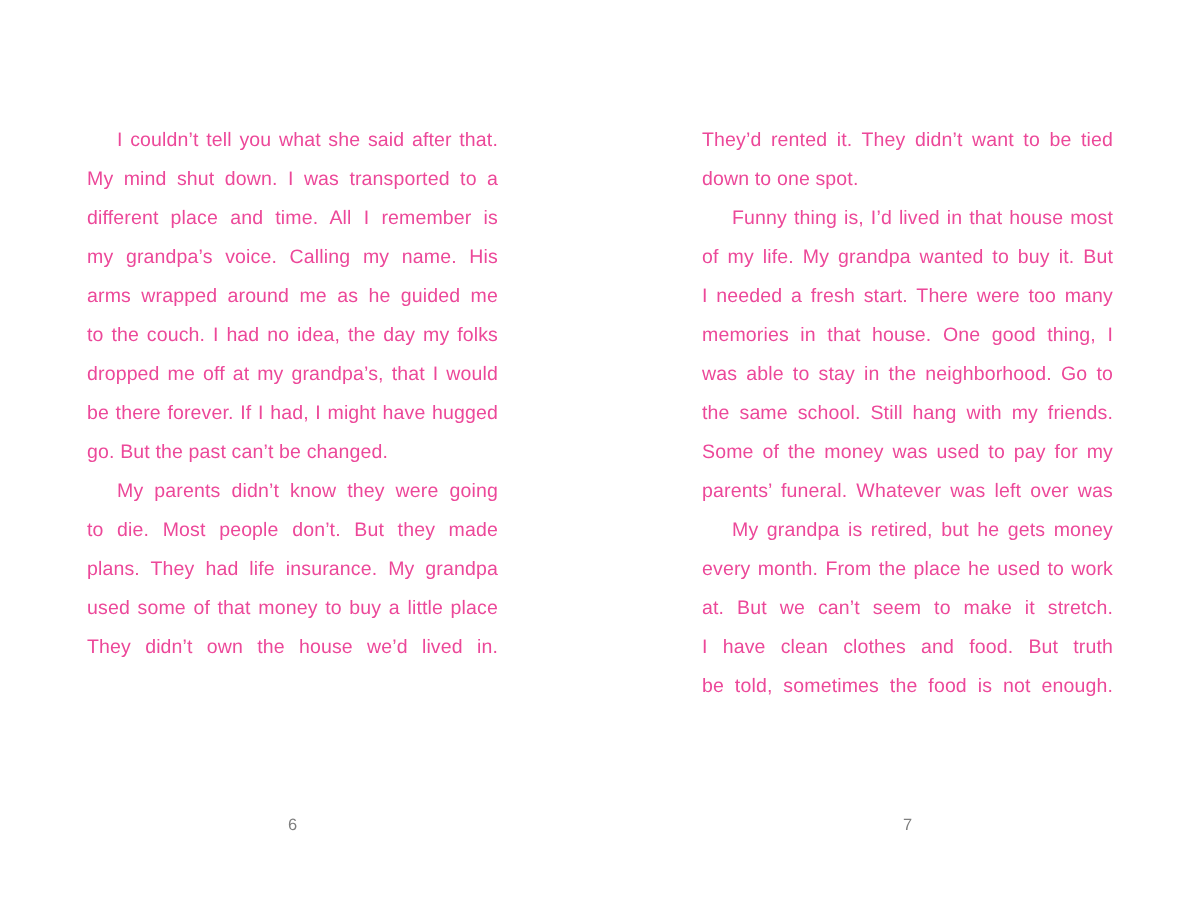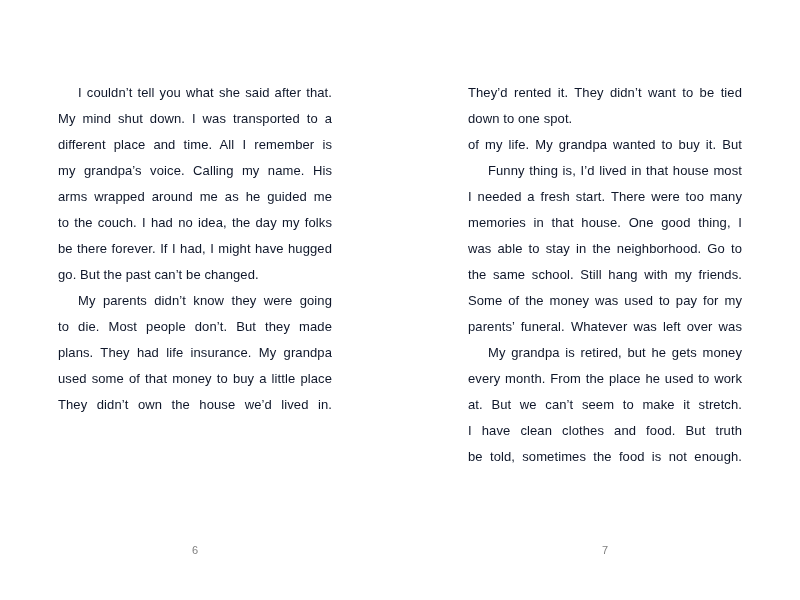--- a/index.html
+++ b/index.html
@@ -22,21 +22,21 @@
     top: 0;
     height: 600px;
   }
   .page.left  { left: 58px;  width: 274px; }
   .page.right { left: 468px; width: 274px; text-decoration: underline; }
   .text-block {
     position: absolute;
     top: 80px;
     left: 0;
     width: 274px;
-    color: #0f172a;
+    color: #ec4899;
     font-size: 13px;
   }
   .line {
     height: 26px;
     line-height: 26px;
     letter-spacing: 0.1px;
     text-align: justify;
     text-align-last: justify;
     white-space: normal;
     overflow: hidden;
@@ -60,37 +60,38 @@
 <div class="spread">
 
   <section class="page left">
     <div class="text-block">
       <div class="line indent">I couldn’t tell you what she said after that.</div>
       <div class="line">My mind shut down. I was transported to a</div>
       <div class="line">different place and time. All I remember is</div>
       <div class="line">my grandpa’s voice. Calling my name. His</div>
       <div class="line">arms wrapped around me as he guided me</div>
       <div class="line">to the couch. I had no idea, the day my folks</div>
+      <div class="line">dropped me off at my grandpa’s, that I would</div>
       <div class="line">be there forever. If I had, I might have hugged</div>
       <div class="line end">go. But the past can’t be changed.</div>
       <div class="line indent">My parents didn’t know they were going</div>
       <div class="line">to die. Most people don’t. But they made</div>
       <div class="line">plans. They had life insurance. My grandpa</div>
       <div class="line">used some of that money to buy a little place</div>
       <div class="line">They didn’t own the house we’d lived in.</div>
     </div>
     <div class="page-number">6</div>
   </section>
 
   <section class="page right">
     <div class="text-block">
       <div class="line">They’d rented it. They didn’t want to be tied</div>
       <div class="line end">down to one spot.</div>
+      <div class="line indent">Funny thing is, I’d lived in that house most</div>
       <div class="line">of my life. My grandpa wanted to buy it. But</div>
-      <div class="line indent">Funny thing is, I’d lived in that house most</div>
       <div class="line">I needed a fresh start. There were too many</div>
       <div class="line">memories in that house. One good thing, I</div>
       <div class="line">was able to stay in the neighborhood. Go to</div>
       <div class="line">the same school. Still hang with my friends.</div>
       <div class="line">Some of the money was used to pay for my</div>
       <div class="line">parents’ funeral. Whatever was left over was</div>
       <div class="line indent">My grandpa is retired, but he gets money</div>
       <div class="line">every month. From the place he used to work</div>
       <div class="line">at. But we can’t seem to make it stretch.</div>
       <div class="line">I have clean clothes and food. But truth</div>

